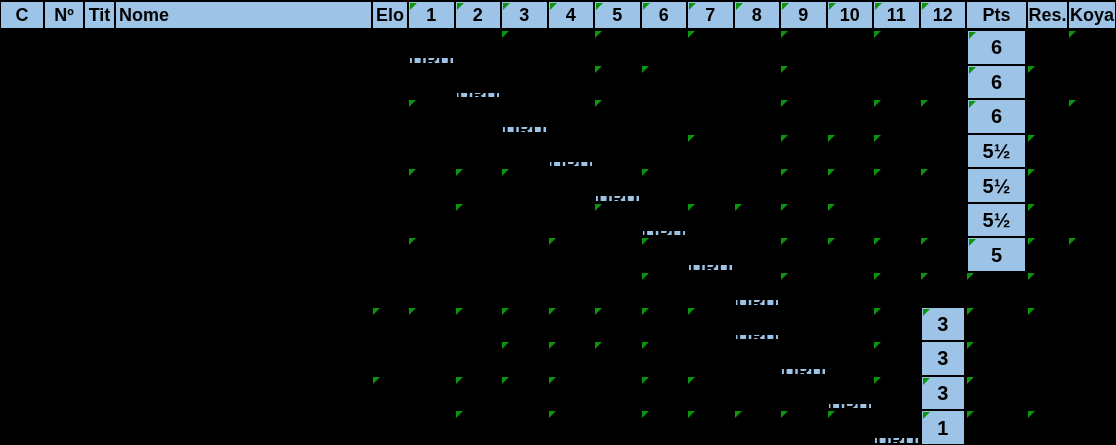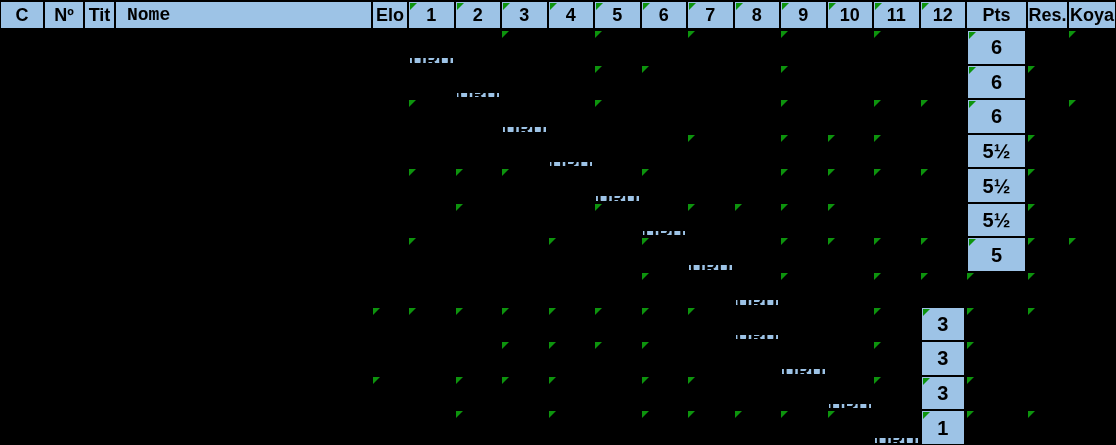--- a/index.html
+++ b/index.html
@@ -27,21 +27,21 @@
     display:flex;align-items:center;justify-content:center;
     font-size:19px;line-height:1;margin-top:26px;
   }
   .hcell{
     background:var(--fill);
     border:2px solid var(--line);
     border-left-width:1px;border-right-width:1px;
     display:flex;align-items:center;justify-content:center;
     font-size:18px;line-height:1;
   }
-  .hcell.left{justify-content:flex-start;padding-left:11px;font-family:Liberation Mono, monospace;}
+  .hcell.left{justify-content:flex-start;padding-left:3px;}
   .ptscell{
     background:var(--fill);
     border:2px solid var(--line);
     border-top-width:1px;border-bottom-width:1px;
     display:flex;align-items:center;justify-content:center;
     font-size:20px;line-height:1;
   }
   .marker{
     position:absolute;top:1px;left:1px;
     width:0;height:0;

